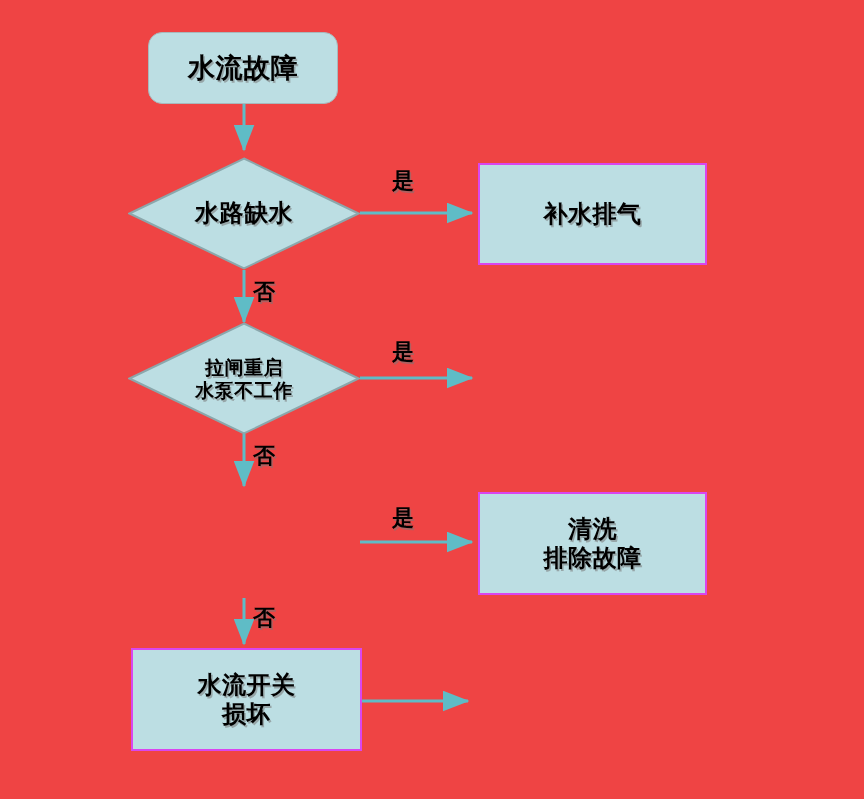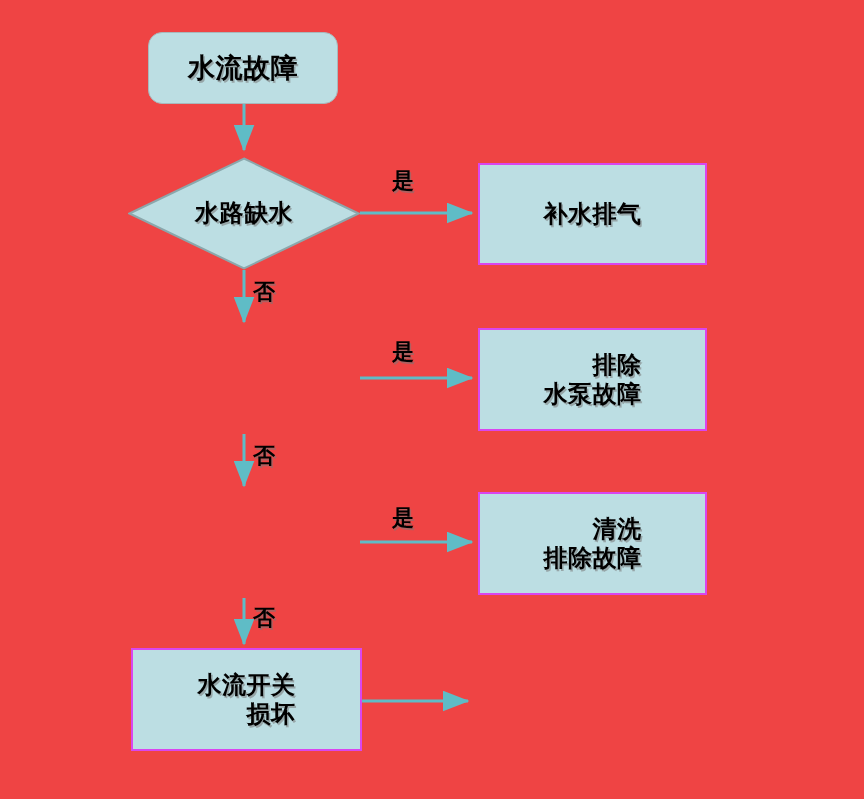--- a/index.html
+++ b/index.html
@@ -79,21 +79,21 @@
   }
   .edge-label {
     position: absolute;
     color: #000000;
     font-weight: bold;
     font-size: 22px;
     text-shadow: 1.5px 1.5px 0 rgba(120,120,120,0.55);
     z-index: 4;
   }
   .f28 { font-size: 27px; }
-  .f24 { font-size: 24px; text-align: right; }
+  .f24 { font-size: 24px; }
   .f19 { font-size: 19px; }
 </style>
 </head>
 <body>
 
 <div id="canvas">
 
   <svg id="edges" viewBox="0 0 864 799" width="864" height="799">
     <defs>
       <marker id="arrowhead" markerWidth="9" markerHeight="7" refX="8.5" refY="3.5" orient="auto" markerUnits="strokeWidth">
@@ -122,23 +122,28 @@
 
   <div class="diamond-wrap" style="left:128px; top:157px; width:232px; height:113px;">
     <svg width="232" height="113" viewBox="0 0 232 113">
       <polygon points="116,1.5 230.5,56.5 116,111.5 1.5,56.5" fill="#bcdee3" stroke="#8ba7ac" stroke-width="2"></polygon>
     </svg>
     <div class="diamond-label f24">水路缺水</div>
   </div>
 
   <div class="node rect f24" style="left:478px; top:163px; width:229px; height:102px;">补水排气</div>
 
+  <div class="diamond-wrap" style="left:128px; top:322px; width:232px; height:113px;">
+    <svg width="232" height="113" viewBox="0 0 232 113">
+      <polygon points="116,1.5 230.5,56.5 116,111.5 1.5,56.5" fill="#bcdee3" stroke="#8ba7ac" stroke-width="2"></polygon>
+    </svg>
+    <div class="diamond-label f19">拉闸重启
+水泵不工作</div>
+  </div>
 
-  <div class="node rect f24" style="left:478px; top:328px; width:229px; height:103px;">排除
-水泵故障</div>
 
 
   <div class="node rect f24" style="left:478px; top:492px; width:229px; height:103px;">清洗
 排除故障</div>
 
   <div class="node rect f24" style="left:131px; top:648px; width:231px; height:103px;">水流开关
 损坏</div>
 
 
   <div class="edge-label" style="left:392px; top:166px;">是</div>

